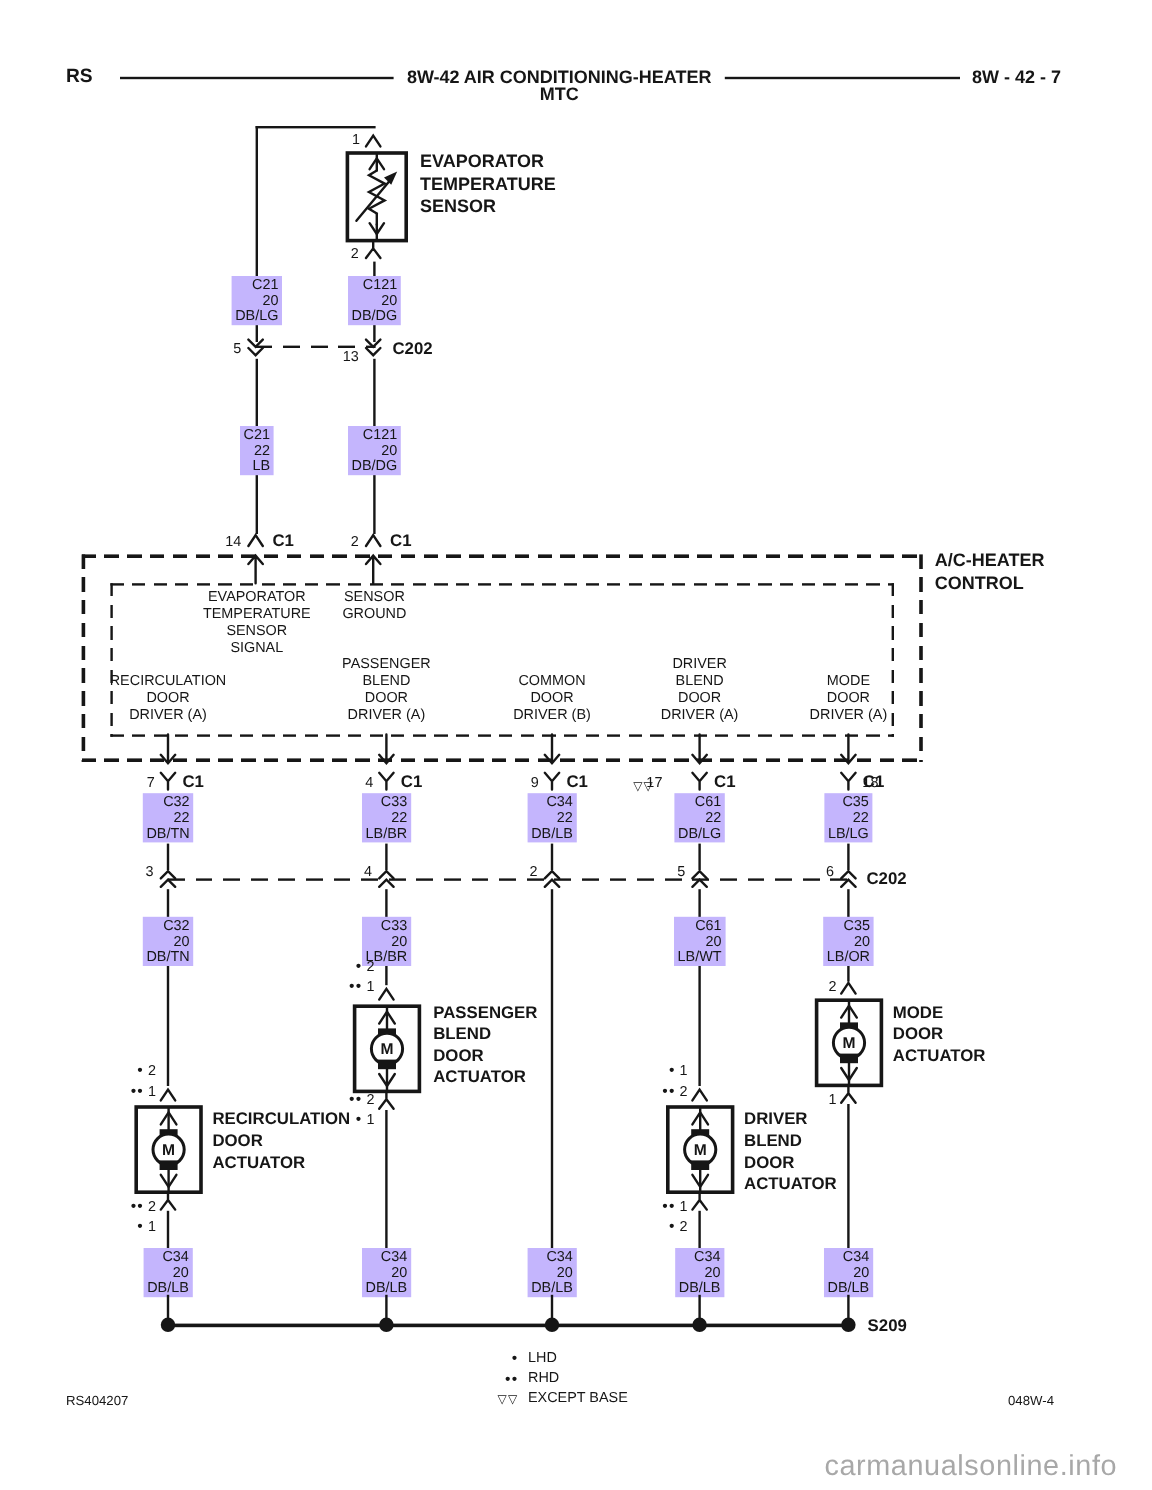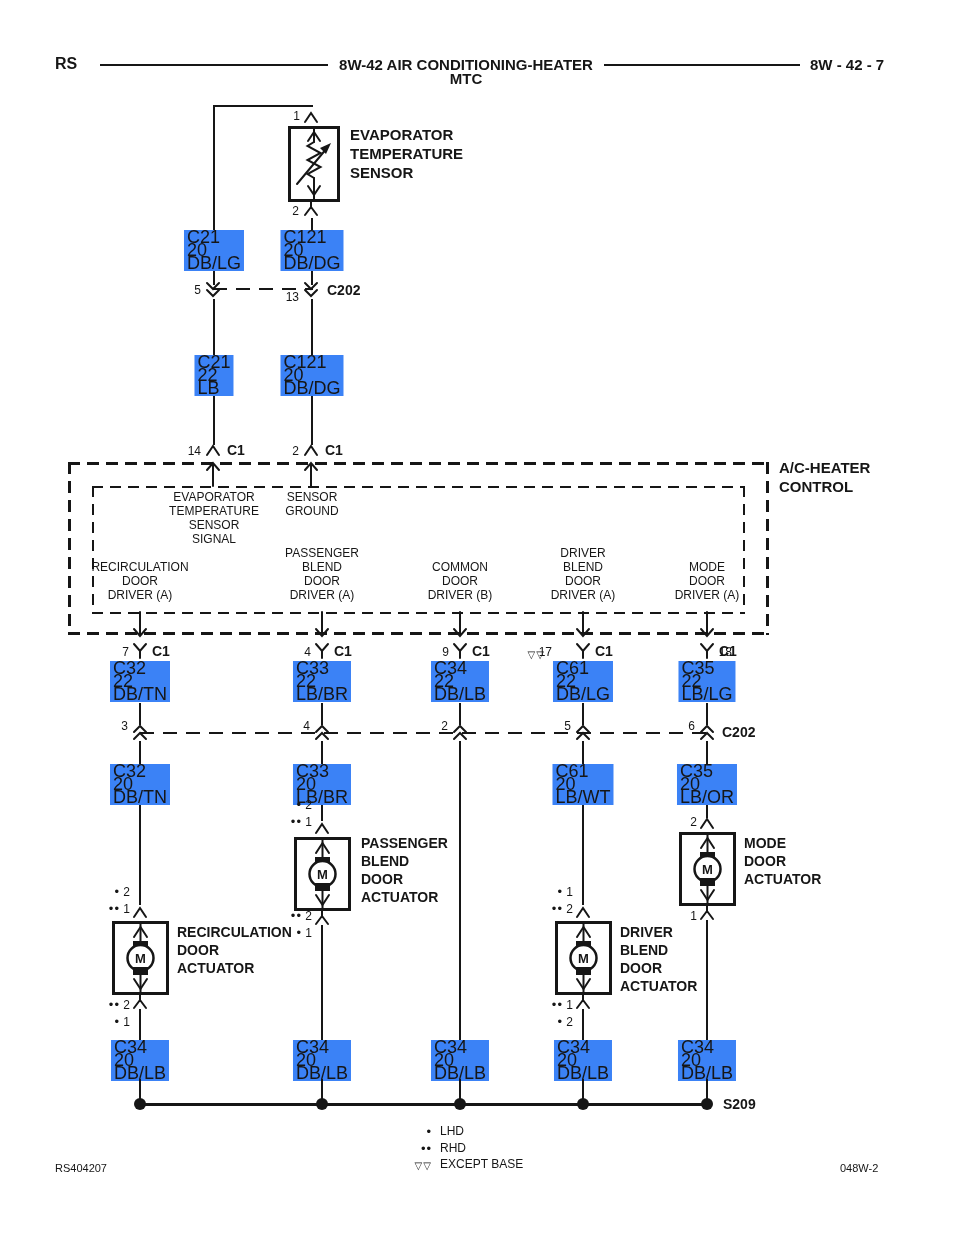--- a/index.html
+++ b/index.html
@@ -9,21 +9,21 @@
   .wv{position:absolute;width:2px;background:#161616}
   .wh{position:absolute;height:2px;background:#161616}
   .bus{position:absolute;height:3px;background:#161616}
   .dh{position:absolute;height:2px;background:repeating-linear-gradient(90deg,#161616 0 14px,transparent 14px 23px)}
   .dbh3{position:absolute;height:3px;background:repeating-linear-gradient(90deg,#161616 0 12px,transparent 12px 19px)}
   .dbv3{position:absolute;width:3px;background:repeating-linear-gradient(180deg,#161616 0 12px,transparent 12px 19px)}
   .dbh2{position:absolute;height:2px;background:repeating-linear-gradient(90deg,#161616 0 11px,transparent 11px 18px)}
   .dbv2{position:absolute;width:2px;background:repeating-linear-gradient(180deg,#161616 0 11px,transparent 11px 18px)}
   .cx{transform:translateX(-50%)}
   .rx{transform:translateX(-100%)}
-  .wl{position:absolute;text-align:left;background:#3b82f6;padding:1px 3px;font-size:18px;line-height:13px}
+  .wl{position:absolute;text-align:right;background:#c4b5fd;padding:1px 3px;font-size:12px;line-height:13px}
   .pin{position:absolute;font-size:12px;white-space:nowrap}
   .dots{font-size:13px;letter-spacing:1px}
   .tri{font-size:10px;letter-spacing:1px}
   .conn{position:absolute;font-weight:bold;font-size:14px;white-space:nowrap}
   .complbl{position:absolute;font-weight:bold;font-size:14px;line-height:18px;white-space:pre-line}
   .boxlbl{position:absolute;font-size:12px;line-height:14px;text-align:center;white-space:pre-line}
   .thick{position:absolute;border:3px solid #161616;background:#fff}
   .hdr{position:absolute;font-weight:bold;font-size:15px;white-space:nowrap}
   .dot{position:absolute;width:12px;height:12px;border-radius:50%;background:#161616}
   .foot{position:absolute;font-size:11px}
@@ -440,15 +440,16 @@
   <div class="conn" style="left:723px;top:1096px">S209</div>
 
   <div class="pin rx" style="left:432px;top:1124px"><span class="dots">•</span></div>
   <div class="pin" style="left:440px;top:1124px">LHD</div>
   <div class="pin rx" style="left:432px;top:1141px"><span class="dots">••</span></div>
   <div class="pin" style="left:440px;top:1141px">RHD</div>
   <div class="pin rx" style="left:432px;top:1158px"><span class="tri">▽▽</span></div>
   <div class="pin" style="left:440px;top:1157px">EXCEPT BASE</div>
 
   <div class="foot" style="left:55px;top:1162px">RS404207</div>
-  <div class="foot" style="left:840px;top:1162px">048W-2</div>
+  <div class="foot" style="left:840px;top:1162px">048W-4</div>
+  <div class="wm" style="left:687px;top:1208px">carmanualsonline.info</div>
 
 </div>
 
 </body></html>

